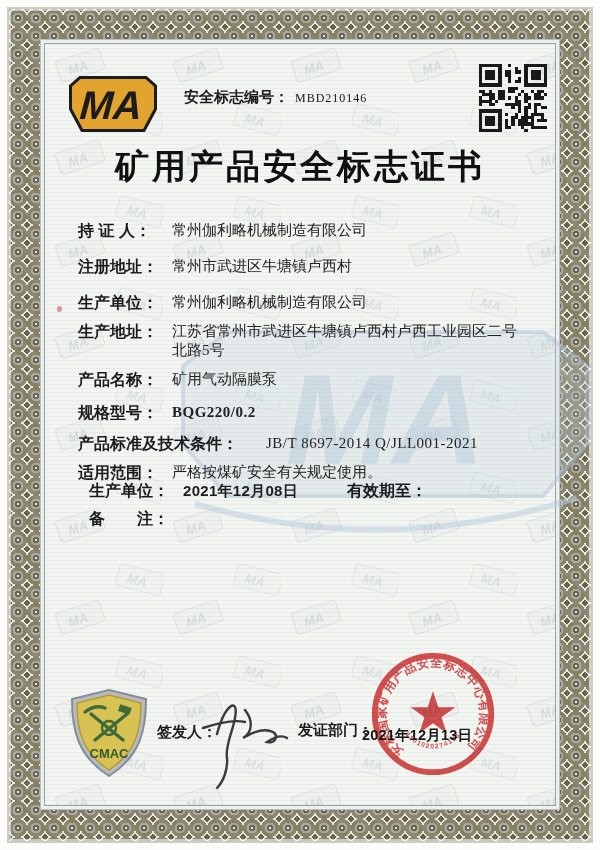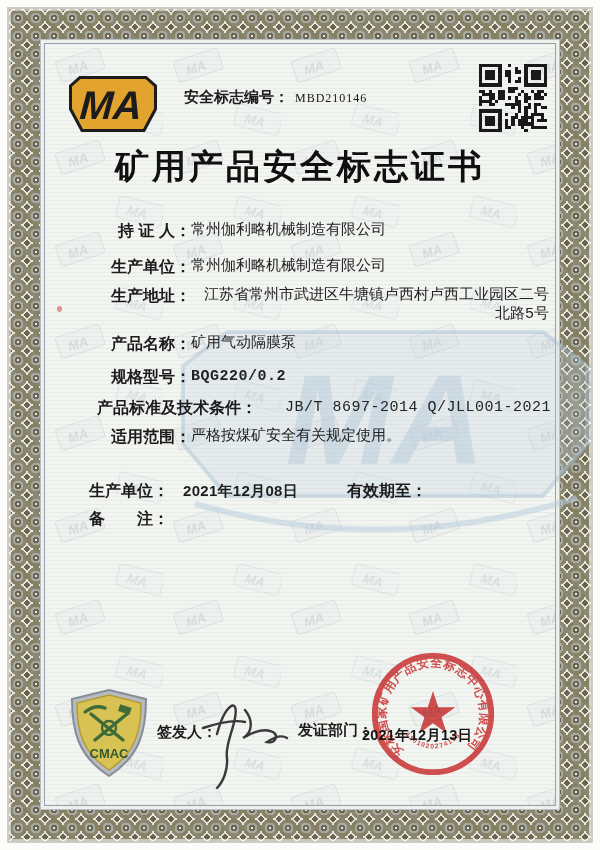--- a/index.html
+++ b/index.html
@@ -40,25 +40,25 @@
   .certno .lbl { font-size:15px; font-weight:bold; color:#1c1c1c; }
   .certno .val { font-family:"Liberation Serif", serif; font-size:12px; color:#161616; letter-spacing:1px; margin-left:6px; }
 
   .qr { position:absolute; left:433px; top:20px; width:70px; height:68px; }
   .qr rect { fill:#191919; }
 
   .title { position:absolute; left:0; right:0; top:100px; text-align:center;
     font-family:"Liberation Serif", serif; font-weight:900; font-size:34px;
     letter-spacing:3px; color:#101010; }
 
-  .fields { position:absolute; left:52px; top:177px; width:456px;text-align:right; }
+  .fields { position:absolute; left:33px; top:177px; width:456px; }
   .frow { display:flex; align-items:flex-start; }
   .frow .lbl { flex:none; font-size:16px; font-weight:bold; color:#1b1b1b; white-space:nowrap; }
   .frow .lbl.short { width:94px; }
-  .frow .val { font-family:Liberation Mono, monospace; font-size:15px; color:#222; line-height:19px; }
+  .frow .val { font-family:Liberation Serif, serif; font-size:15px; color:#222; line-height:19px; }
   .mb14{margin-bottom:15px;} .mb12{margin-bottom:12px;} .mb10{margin-bottom:10px;} .mb8{margin-bottom:8px;}
   .val-model { font-family:"Liberation Sans", sans-serif; font-weight:bold; font-size:16px; letter-spacing:.5px; }
   .val-std { font-family:"Liberation Sans", sans-serif; font-size:15px; margin-left:28px; letter-spacing:.5px; }
 
   .dates { position:absolute; left:44px; top:437px; display:flex; align-items:baseline; }
   .dates .lbl { font-size:16px; font-weight:bold; color:#1b1b1b; }
   .dates .val { font-size:15px; color:#1d1d1d; font-weight:bold; letter-spacing:.3px; }
   .dates .l1 { width:94px; } .dates .v1 { width:128px; } .dates .l2 { width:98px; margin-left:18px;text-align:right; }
 
   .remark { position:absolute; left:44px; top:465px; font-size:16px; font-weight:bold; color:#1b1b1b; }
@@ -334,20 +334,24 @@
         <rect x="14" y="20" width="1" height="1"></rect>
       </svg>
 
     <div class="title">矿用产品安全标志证书</div>
 
     <div class="fields">
       <div class="frow mb14">
         <span class="lbl short">持 证 人：</span>
         <span class="val">常州伽利略机械制造有限公司</span>
       </div>
+      <div class="frow mb14">
+        <span class="lbl short">注册地址：</span>
+        <span class="val">常州市武进区牛塘镇卢西村</span>
+      </div>
       <div class="frow mb8">
         <span class="lbl short">生产单位：</span>
         <span class="val">常州伽利略机械制造有限公司</span>
       </div>
       <div class="frow mb10">
         <span class="lbl short">生产地址：</span>
         <span class="val" style="width:358px">江苏省常州市武进区牛塘镇卢西村卢西工业园区二号北路5号</span>
       </div>
       <div class="frow mb12">
         <span class="lbl short">产品名称：</span>

